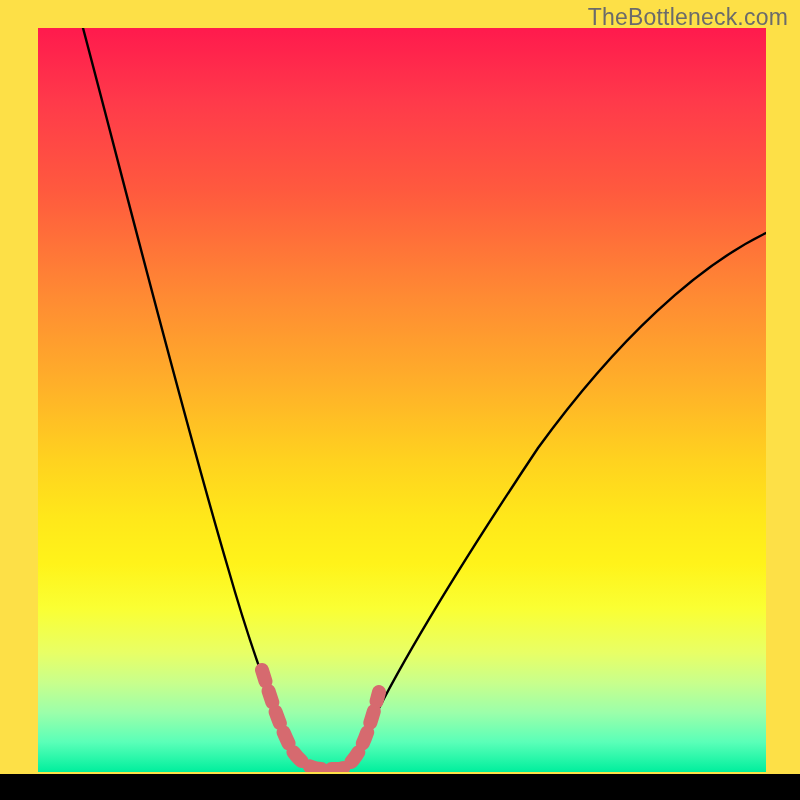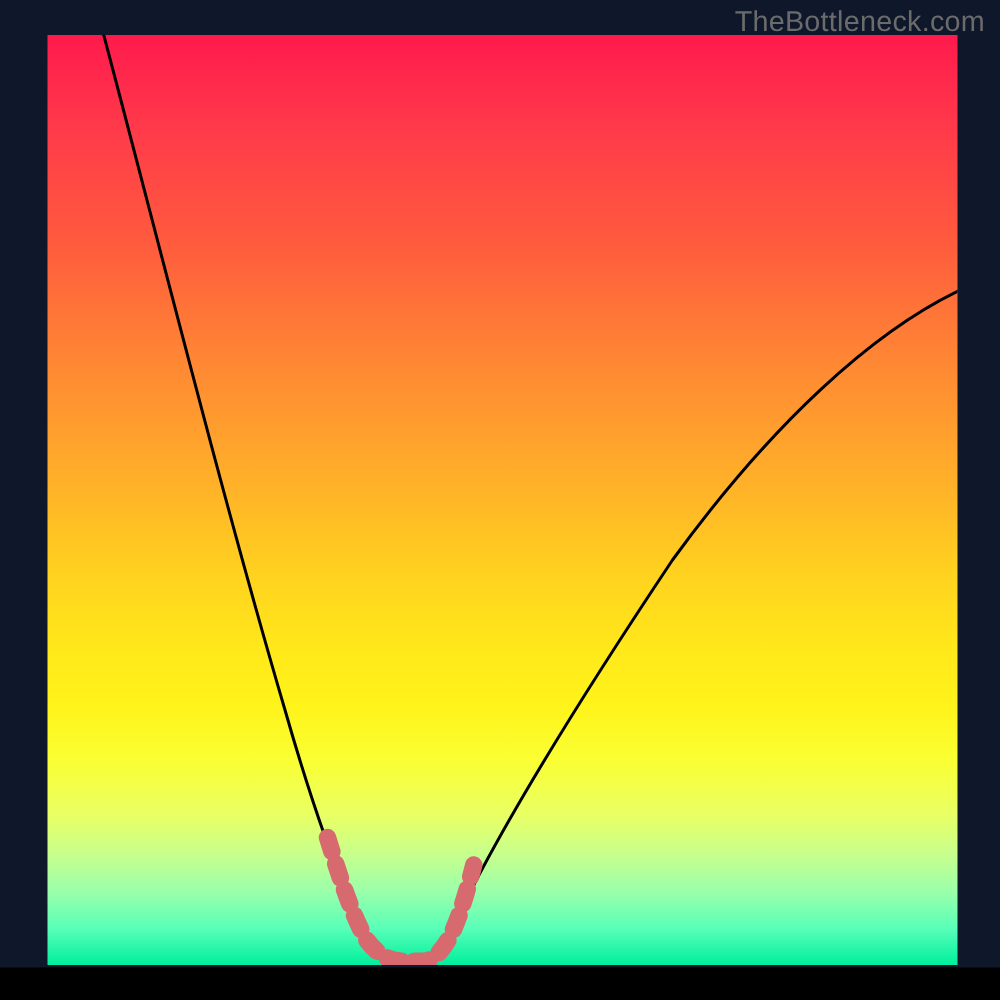--- a/index.html
+++ b/index.html
@@ -10,21 +10,21 @@
     background: #000;
     overflow: hidden;
     font-family: Arial, Helvetica, sans-serif;
   }
   .frame {
     position: absolute;
     left: 0;
     top: 0;
     width: 800px;
     height: 774px;
-    background: #0f172a;
+    background: #fde047;
   }
   .plot {
     position: absolute;
     left: 38px;
     top: 28px;
     width: 728px;
     height: 744px;
     background: linear-gradient(to bottom,
       #ff1a4d 0%,
       #ff3a4a 10%,

